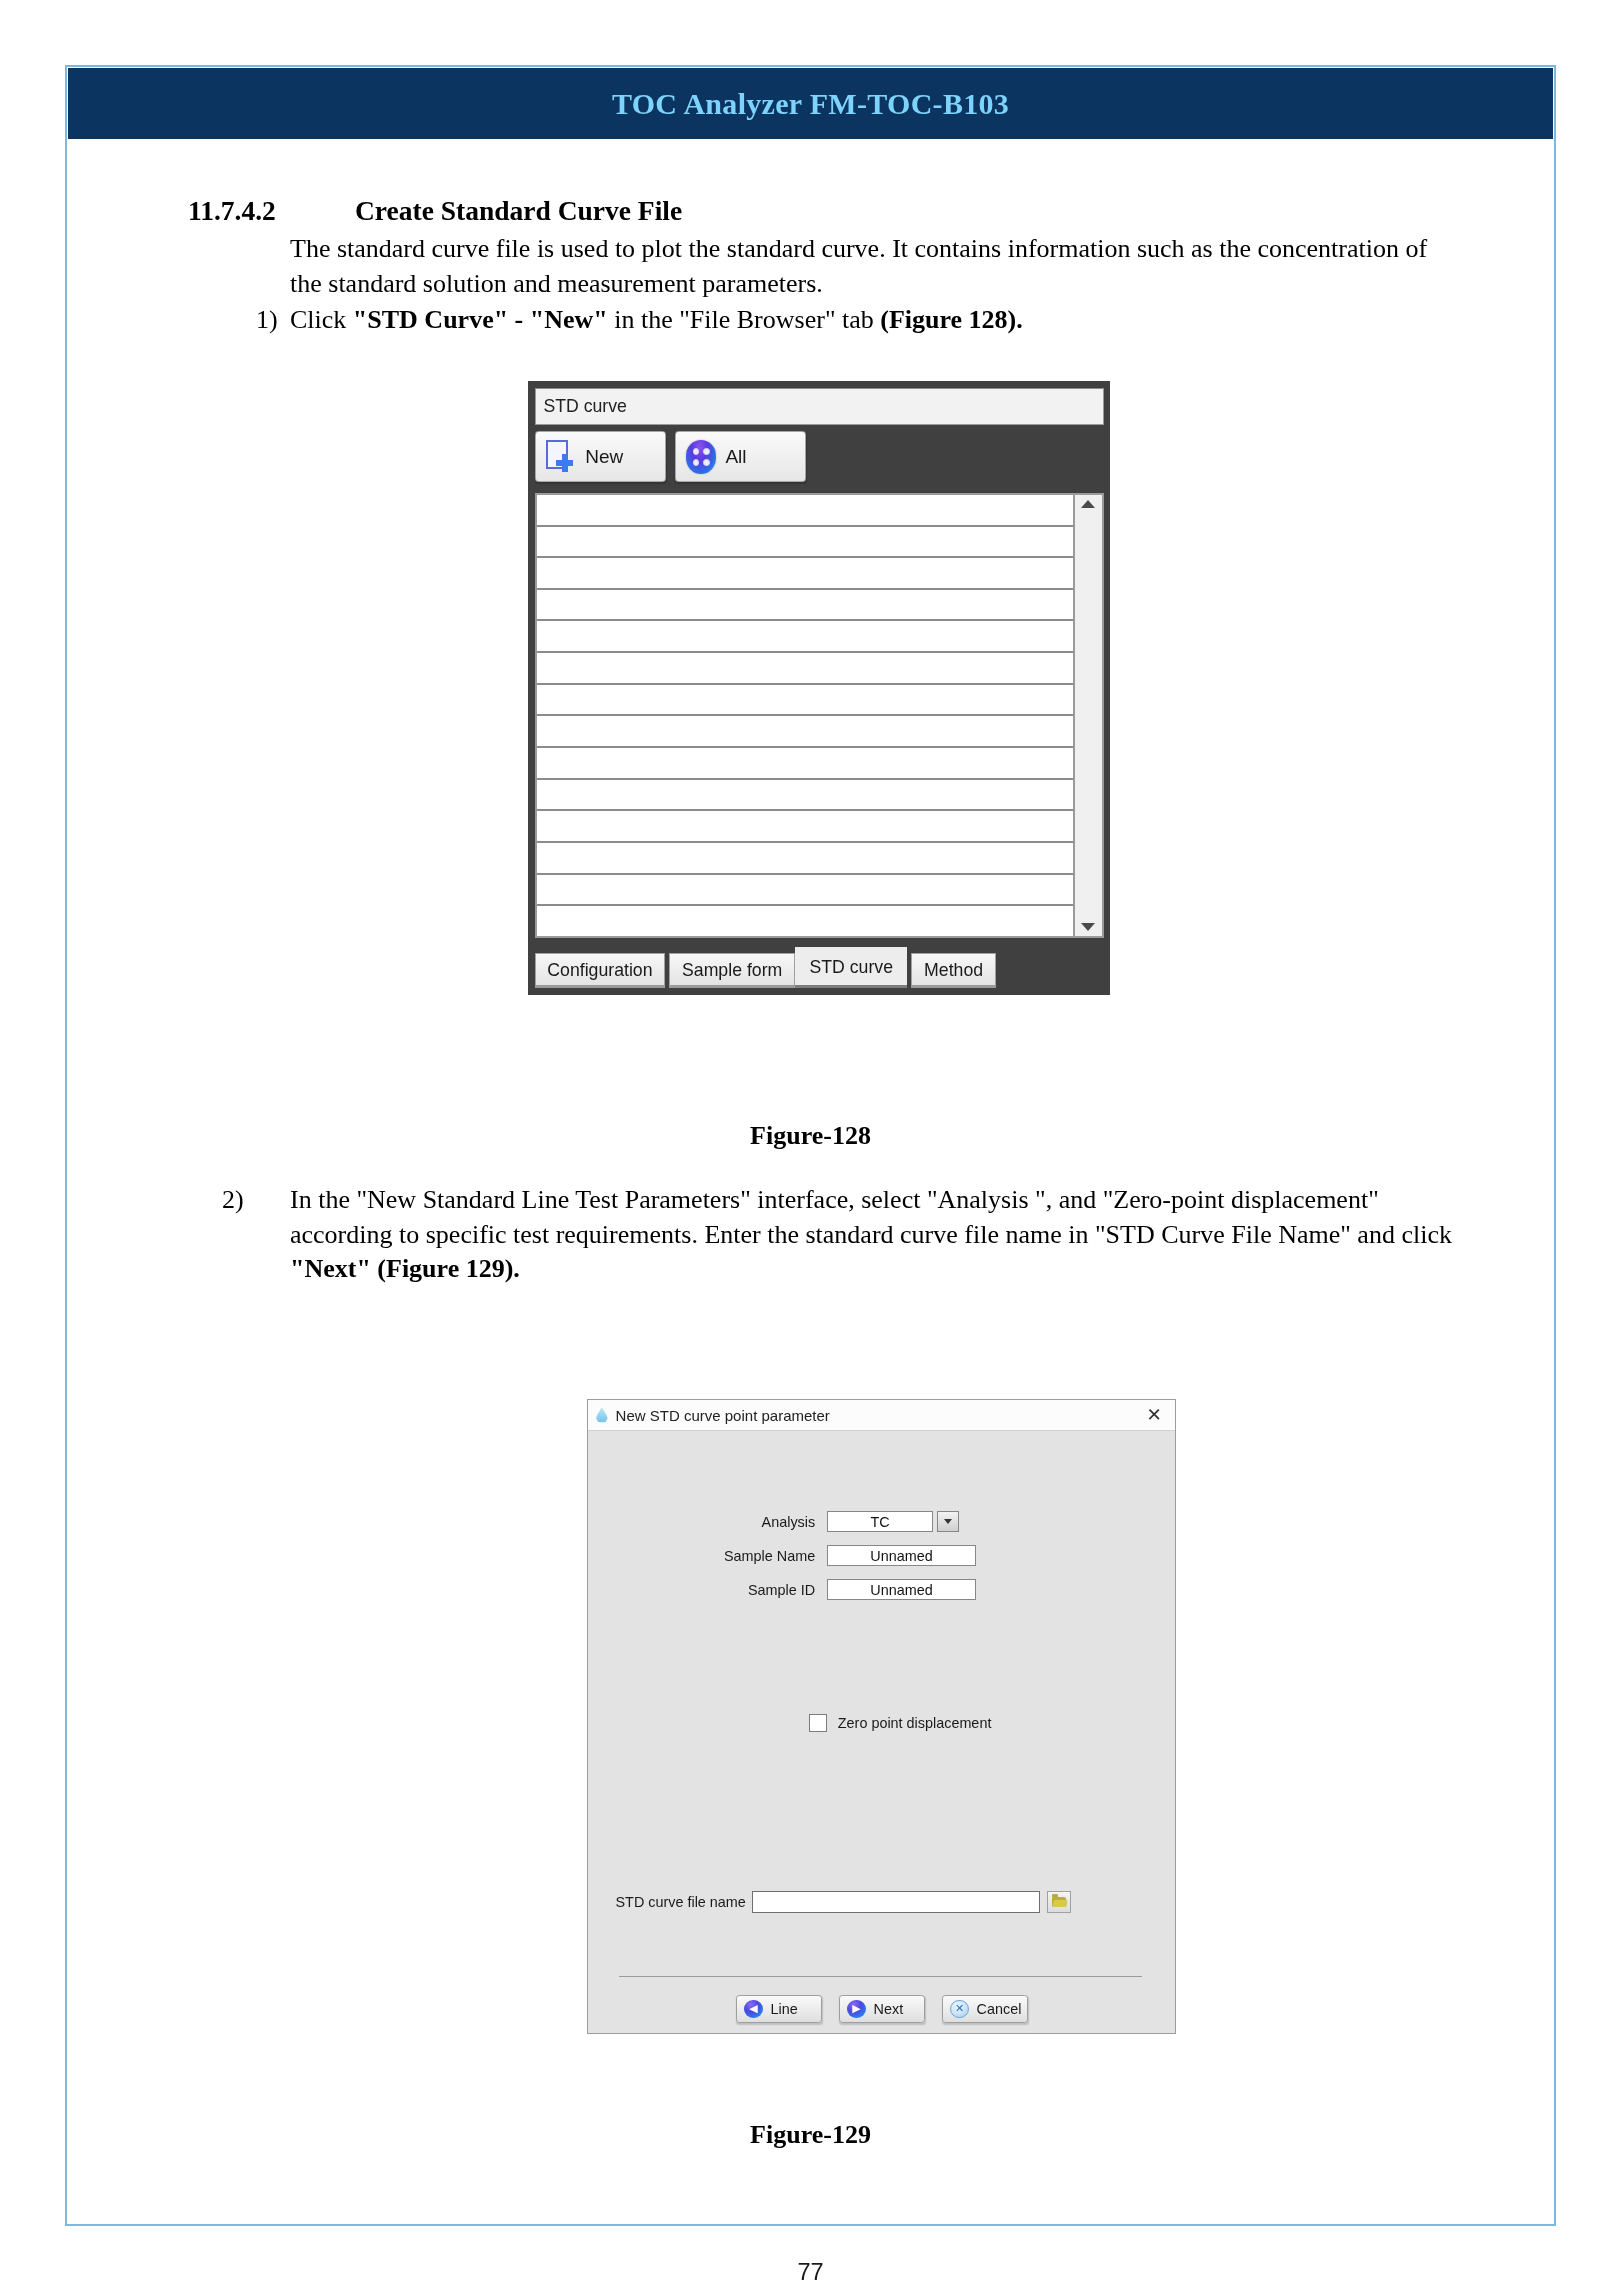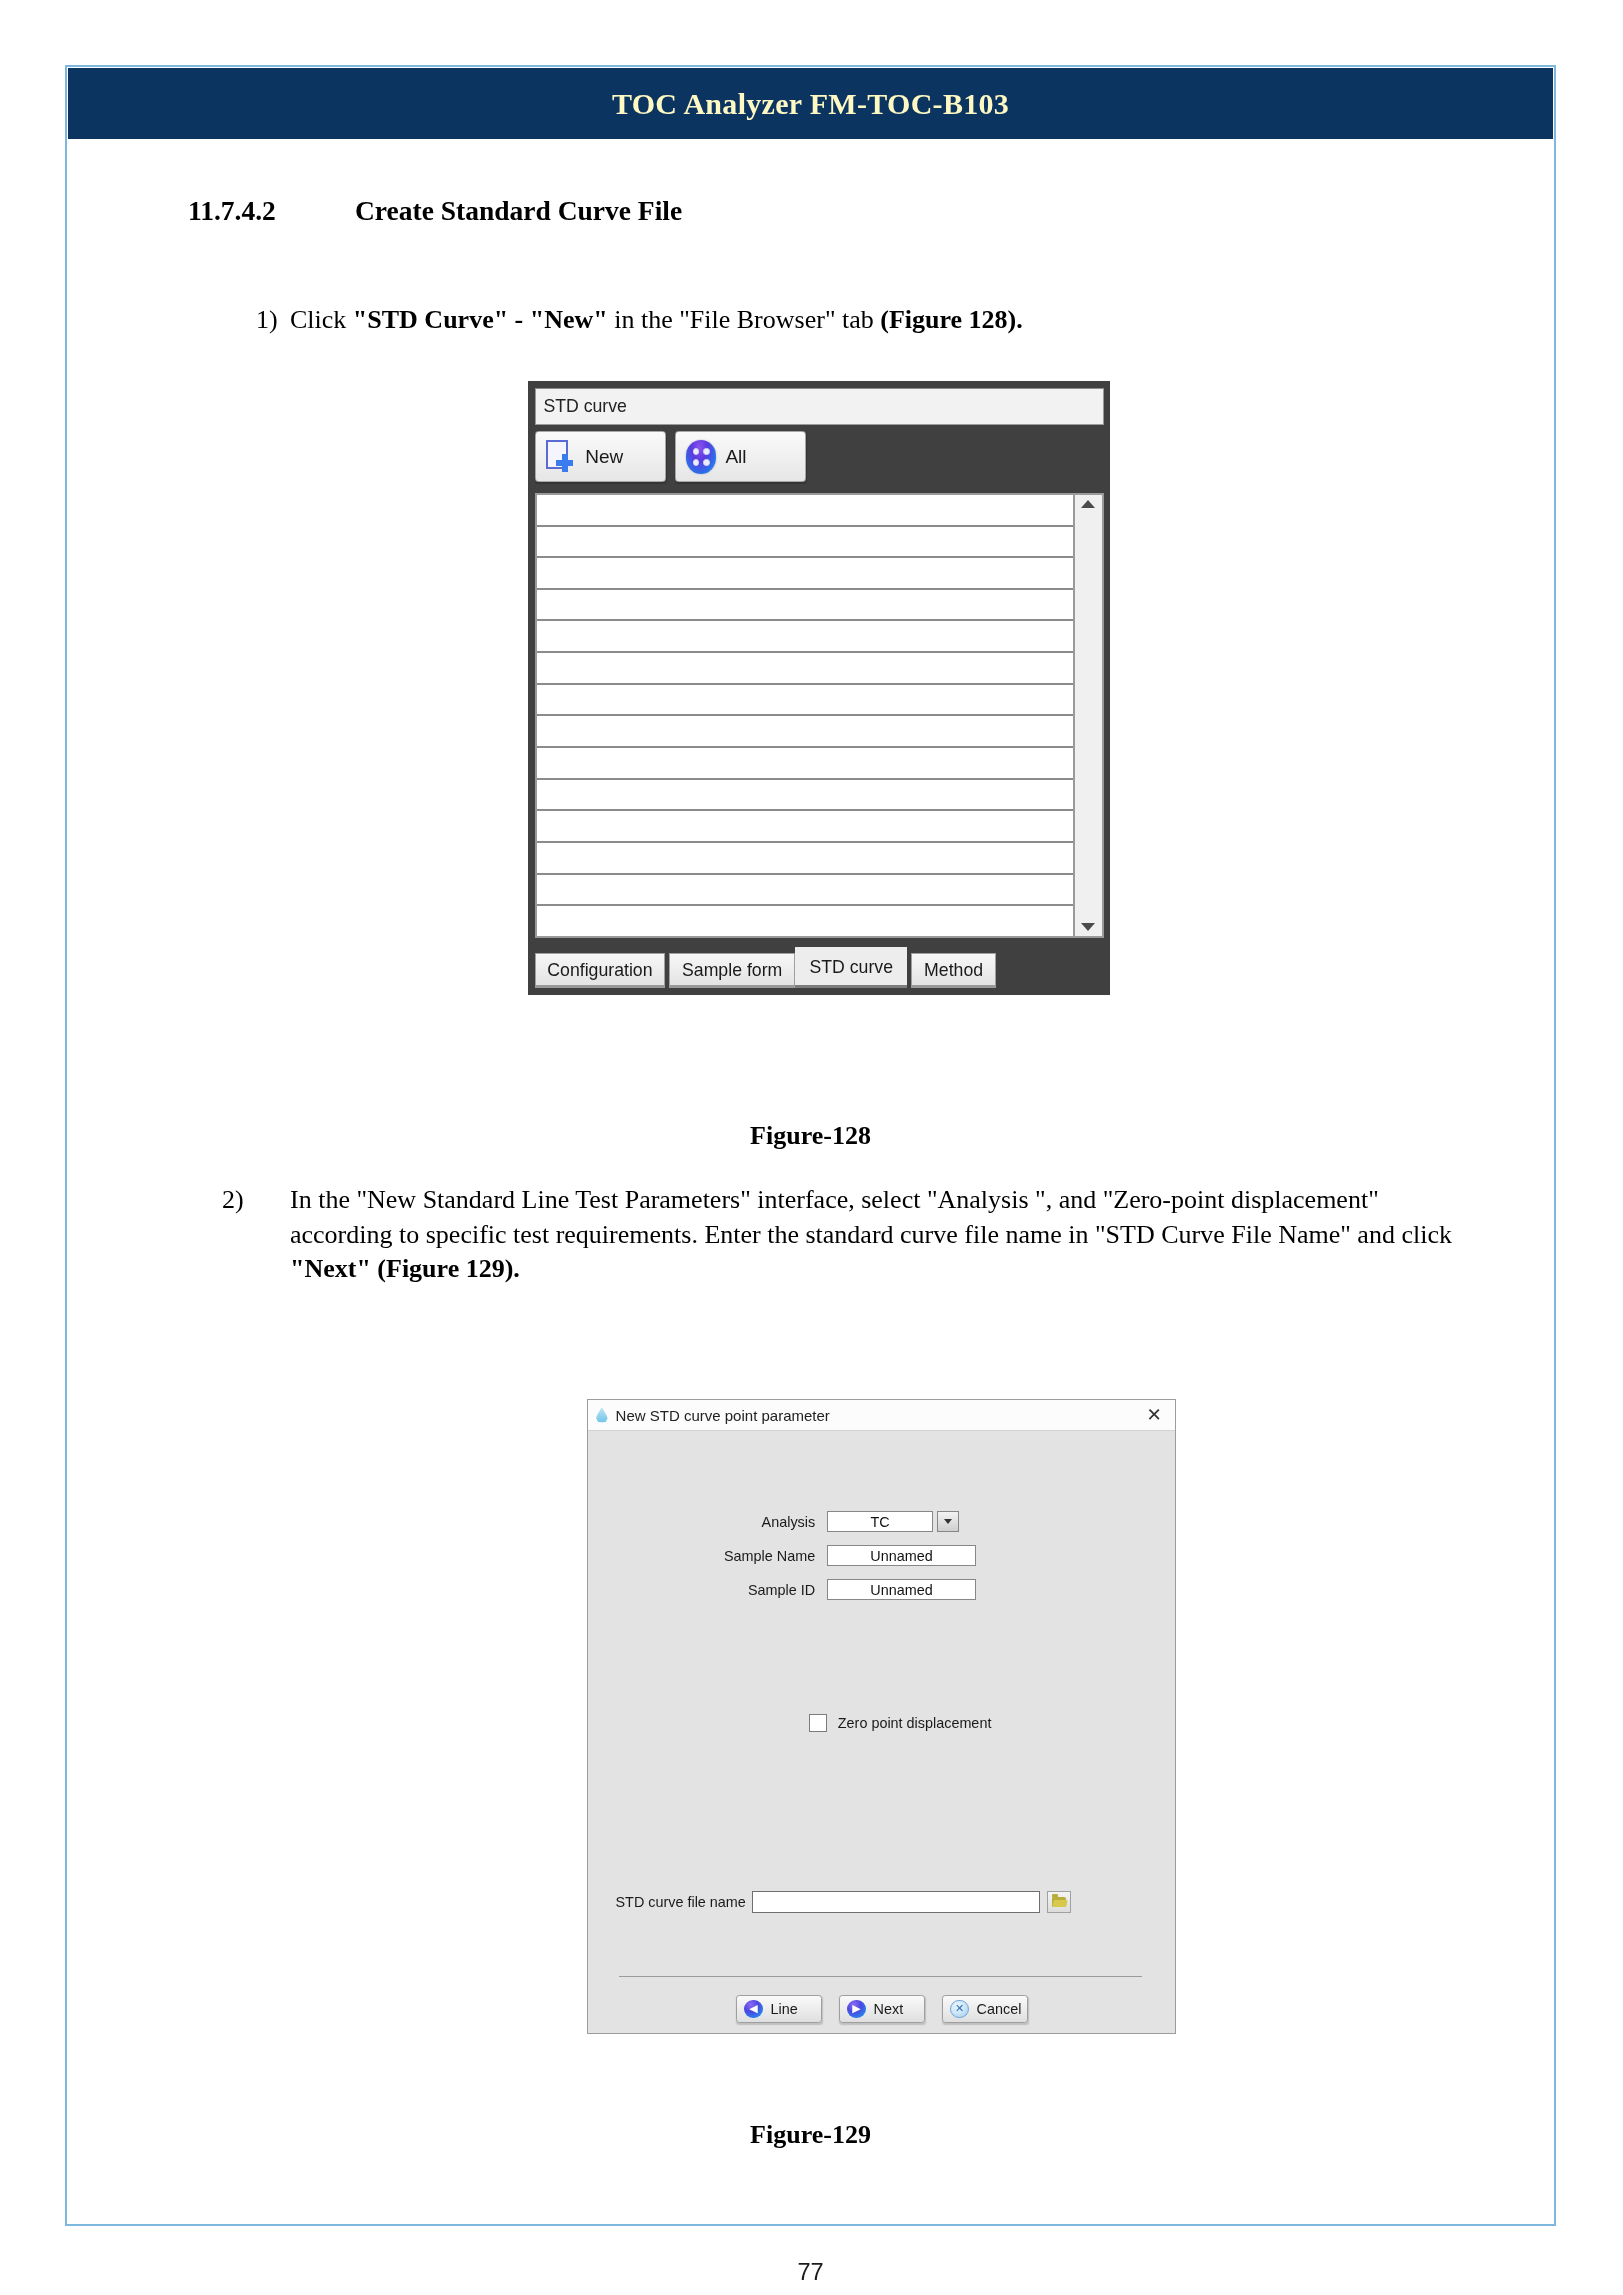--- a/index.html
+++ b/index.html
@@ -32,21 +32,21 @@
     left: 68px;
     top: 68px;
     width: 1485px;
     height: 71px;
     background: #0C3460;
     display: flex;
     align-items: center;
     justify-content: center;
   }
   .doc-header-title {
-    color: #fef9c3;
+    color: #7dd3fc;
     font-family: "Liberation Serif", serif;
     font-weight: bold;
     font-size: 30px;
     letter-spacing: 0.3px;
   }
 
   
   .content {
     position: absolute;
     left: 68px;
@@ -440,20 +440,21 @@
 <div class="doc-header">
   <div class="doc-header-title">TOC Analyzer FM-TOC-B103</div>
 </div>
 
 <div class="content">
 
   <div class="sec-heading">
     <span class="num">11.7.4.2</span><span>Create Standard Curve File</span>
   </div>
 
+  <div class="para-block">The standard curve file is used to plot the standard curve. It contains information such as the concentration of the standard solution and measurement parameters.</div>
 
   <div class="step1">
     <span class="marker">1)</span><span>Click </span><span class="b">"STD Curve" - "New"</span><span> in the "File Browser" tab </span><span class="b">(Figure 128).</span>
   </div>
 
   <div class="fig128">
 
     <div class="fb-titlebar">
       <span>STD curve</span>
     </div>

